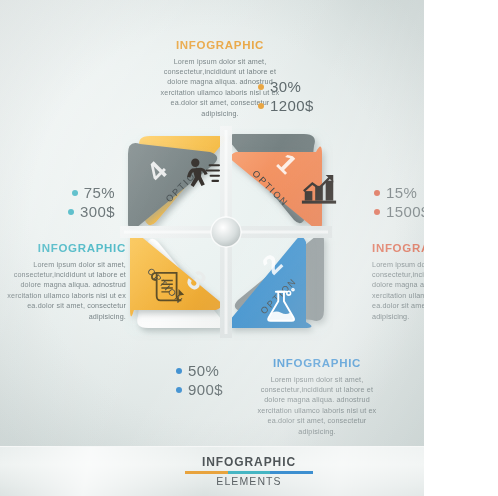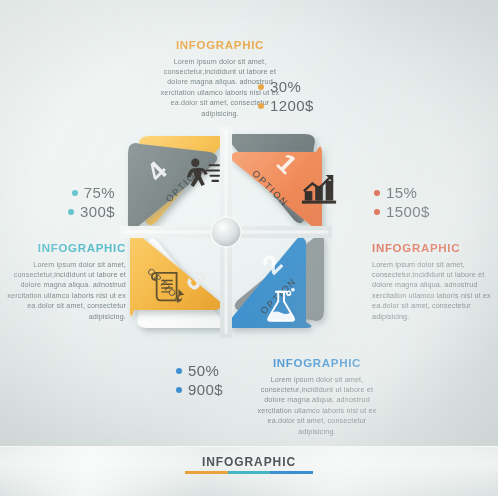--- a/index.html
+++ b/index.html
@@ -2,21 +2,21 @@
 <html><head>
 <meta charset="utf-8">
 <style>
   html,body{margin:0;padding:0;}
   body{
     width:498px;height:496px;overflow:hidden;
     font-family:"Liberation Sans", sans-serif;
     background:#ffffff;
   }
   #stage{
-    position:relative;width:498px;height:496px;overflow:hidden;
+    position:relative;width:424px;height:496px;overflow:hidden;
     background:
       radial-gradient(ellipse 70% 60% at 40% 38%, #f2f6f5 0%, #eaf0ef 45%, #dfe6e5 80%, #d6dedd 100%);
   }
   
   #sheen{
     position:absolute;inset:0;
     background:linear-gradient(118deg, rgba(255,255,255,0.55) 0%, rgba(255,255,255,0.12) 28%,
                rgba(210,220,219,0.0) 52%, rgba(255,255,255,0.30) 74%, rgba(255,255,255,0.0) 100%);
     pointer-events:none;
   }
@@ -309,16 +309,17 @@
   <div id="vign"></div>
 
   <div id="banner">
     <div id="banner-inner">
       <div id="banner-top">INFOGRAPHIC</div>
       <div id="banner-rule">
         <span style="background:#e8a33d;"></span>
         <span style="background:#46b6c4;"></span>
         <span style="background:#3d8fd0;"></span>
       </div>
+      <div id="banner-bot">ELEMENTS</div>
     </div>
   </div>
 
 </div>
 
 </body></html>

